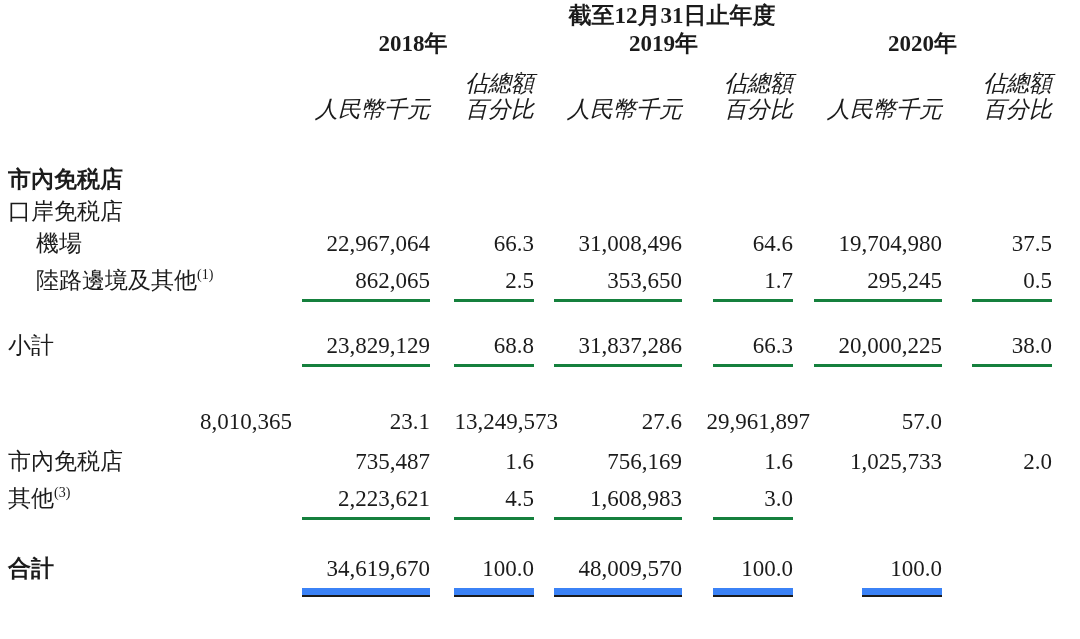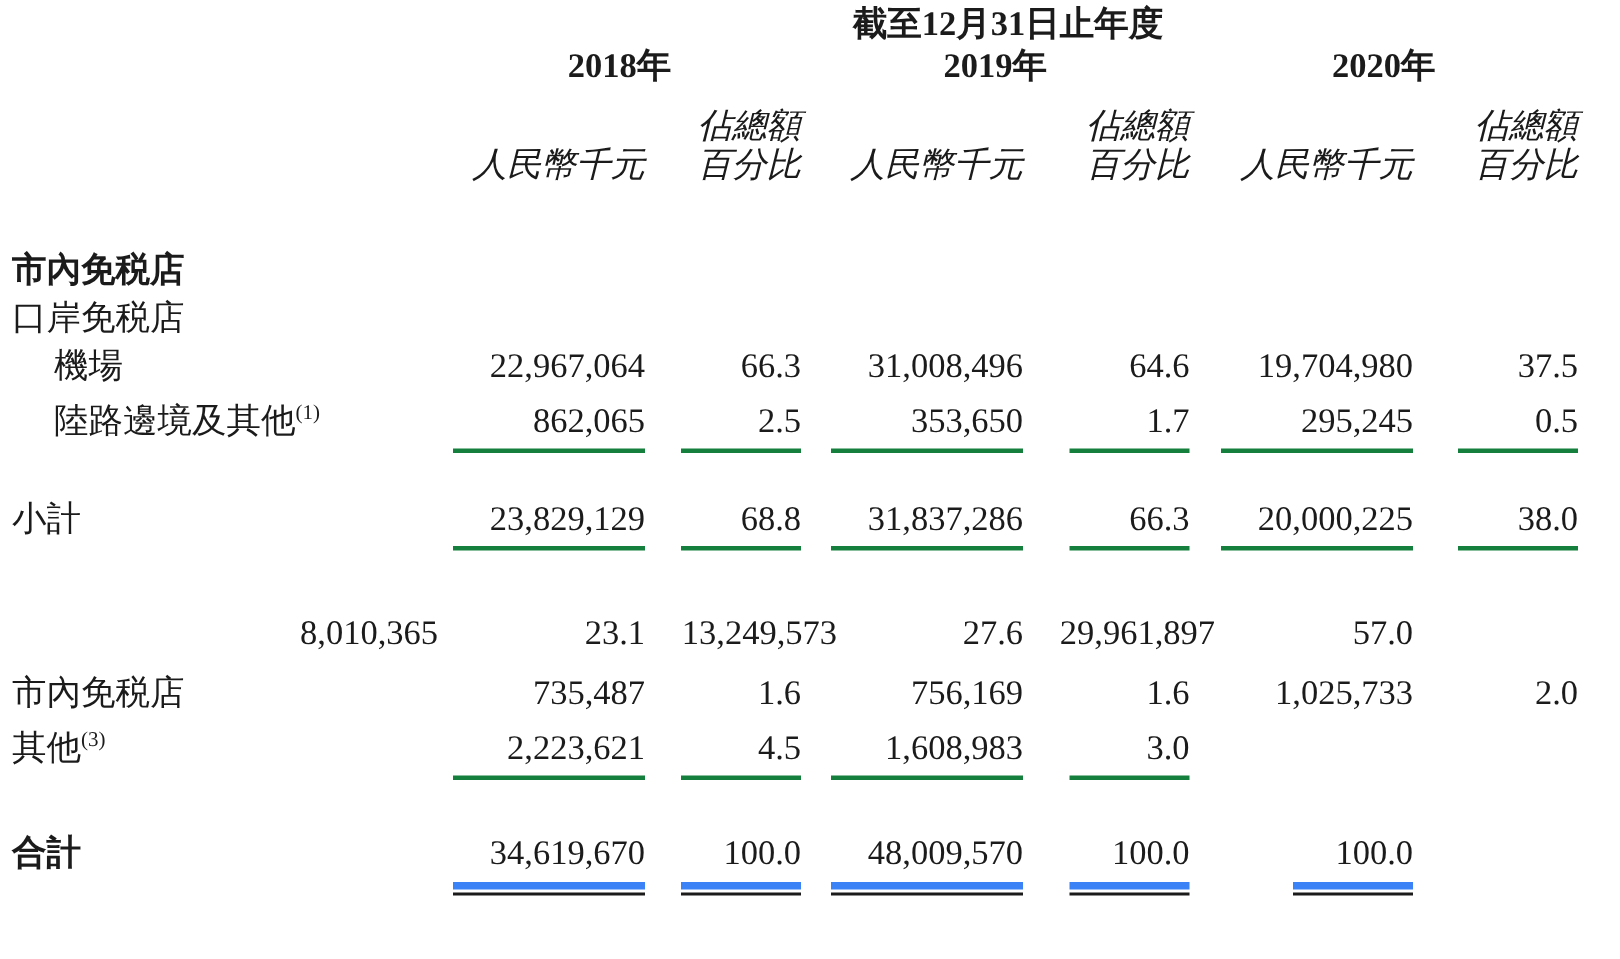--- a/index.html
+++ b/index.html
@@ -38,21 +38,21 @@
   .hdr-sub1{height:26px;margin-top:12px;}
   .hdr-sub2{height:28px;}
   .rh{height:37px;}
   .rlab{height:32px;}
   .mt-section{margin-top:42px;}
   .mt-sub{margin-top:28px;}
   .mt-block{margin-top:42px;}
   .mt-total{margin-top:33px;}
   
   .rule .v{border-bottom:3px solid #15803d;padding-bottom:5px;}
-  .dbl .v{border-bottom:5px solid #3b82f6;padding-bottom:6px;position:relative;}
+  .dbl .v{border-bottom:8px solid #3b82f6;padding-bottom:6px;position:relative;}
   .dbl .v::after{
     content:"";position:absolute;left:0;right:0;bottom:-9px;
     border-top:2px solid #1b1b1b;
   }
 </style>
 </head>
 <body>
 
 <div class="page">
 

